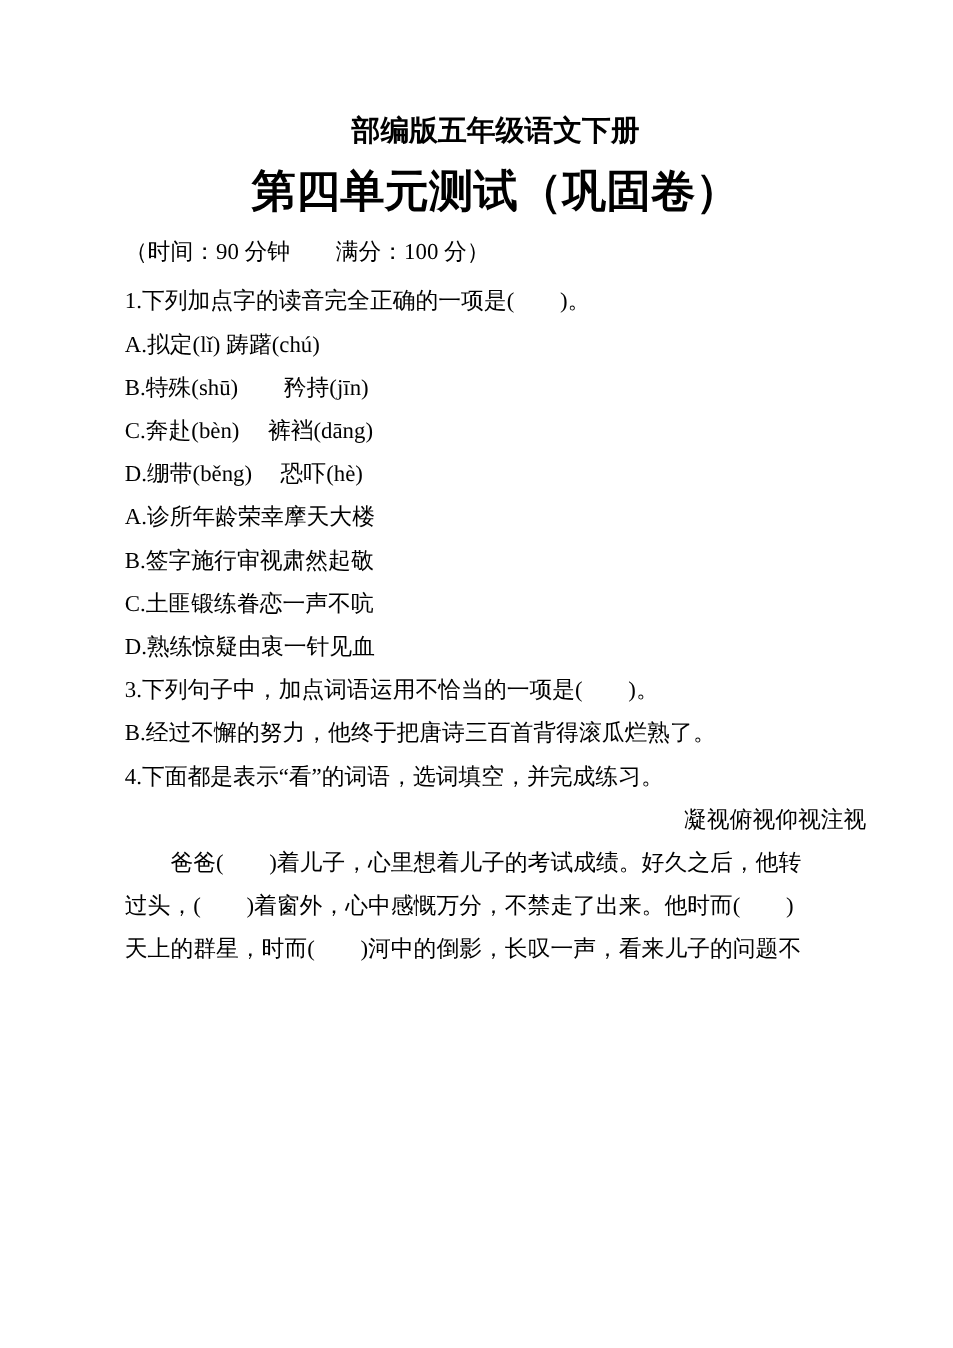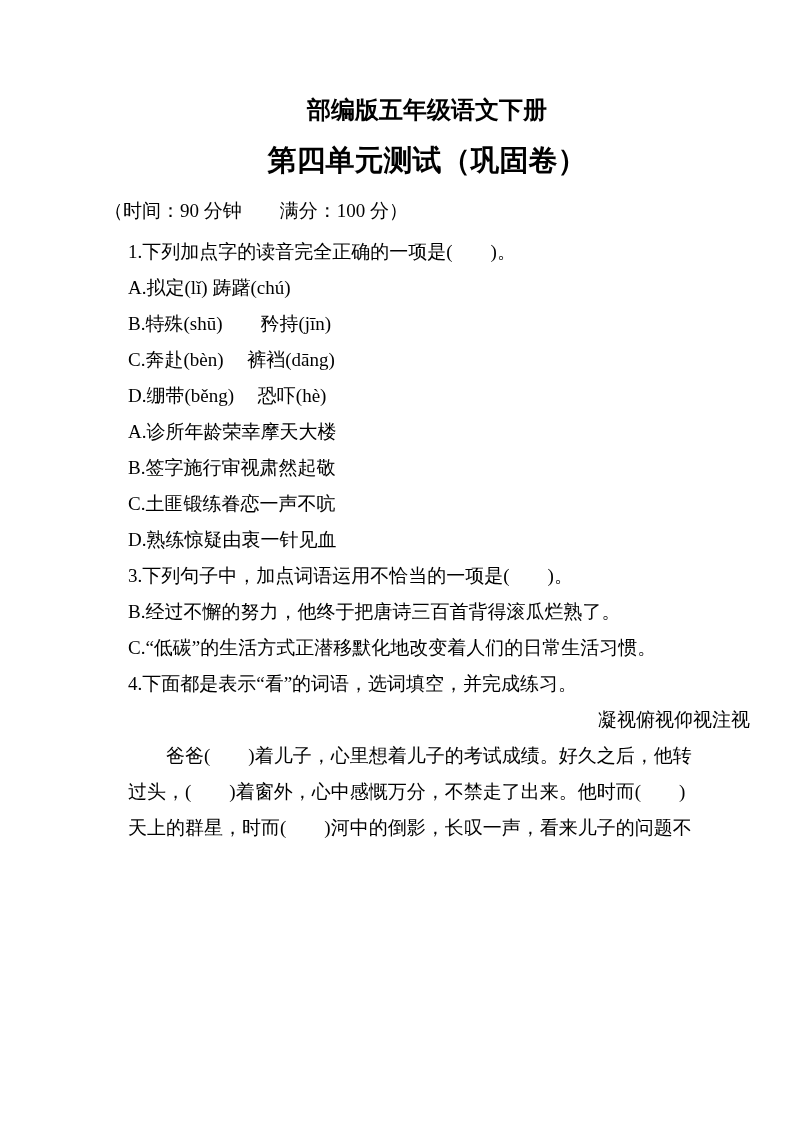--- a/index.html
+++ b/index.html
@@ -7,52 +7,51 @@
     padding: 0;
     background: #ffffff;
   }
   .page {
     position: relative;
     box-sizing: border-box;
     width: 794px;
     height: 1123px;
     background: #ffffff;
     color: #000000;
-    padding: 97px 44px 0 104px;
+    padding: 97px 72px 0 104px;
     font-family: "Liberation Serif", "DejaVu Serif", serif;
     font-size: 19px;
     overflow: hidden;
   }
   .book-title {
     font-size: 24px;
     font-weight: bold;
     text-align: center;
     line-height: 26px;
     margin: 0 0 20px 0;
   }
   .test-title {
-    font-size: 29px;
+    font-size: 37px;
     font-weight: bold;
     text-align: center;
     line-height: 35px;
     margin: 0 0 21px 0;
   }
   .info-line {
     font-size: 19px;
     line-height: 24px;
     margin: 0 0 11px 0;
   }
   .sec-heading {
     font-weight: bold;
     line-height: 36px;
   }
   .line {
     line-height: 36px;
     white-space: pre-line;
-    margin-left: 24px;
   }
   .word-bank {
     text-align: right;
   }
   .passage {
     text-indent: 2em;
   }
 </style>
 </head>
 <body>
@@ -72,21 +71,20 @@
   <div class="line">C.奔赴(bèn)　 裤裆(dāng)</div>
   <div class="line">D.绷带(běng)　 恐吓(hè)</div>
 
   <div class="line">A.诊所年龄荣幸摩天大楼</div>
   <div class="line">B.签字施行审视肃然起敬</div>
   <div class="line">C.土匪锻练眷恋一声不吭</div>
   <div class="line">D.熟练惊疑由衷一针见血</div>
 
   <div class="line">3.下列句子中，加点词语运用不恰当的一项是(　　)。</div>
   <div class="line">B.经过不懈的努力，他终于把唐诗三百首背得滚瓜烂熟了。</div>
-  <div class="line">C.“低碳”的生活方式正潜移默化地改变着人们的日常生活习惯。</div>
 
   <div class="line">4.下面都是表示“看”的词语，选词填空，并完成练习。</div>
   <div class="line word-bank">凝视俯视仰视注视</div>
   <div class="line passage">爸爸(　　)着儿子，心里想着儿子的考试成绩。好久之后，他转
 过头，(　　)着窗外，心中感慨万分，不禁走了出来。他时而(　　)
 天上的群星，时而(　　)河中的倒影，长叹一声，看来儿子的问题不</div>
 
 </div>
 
 </body></html>

